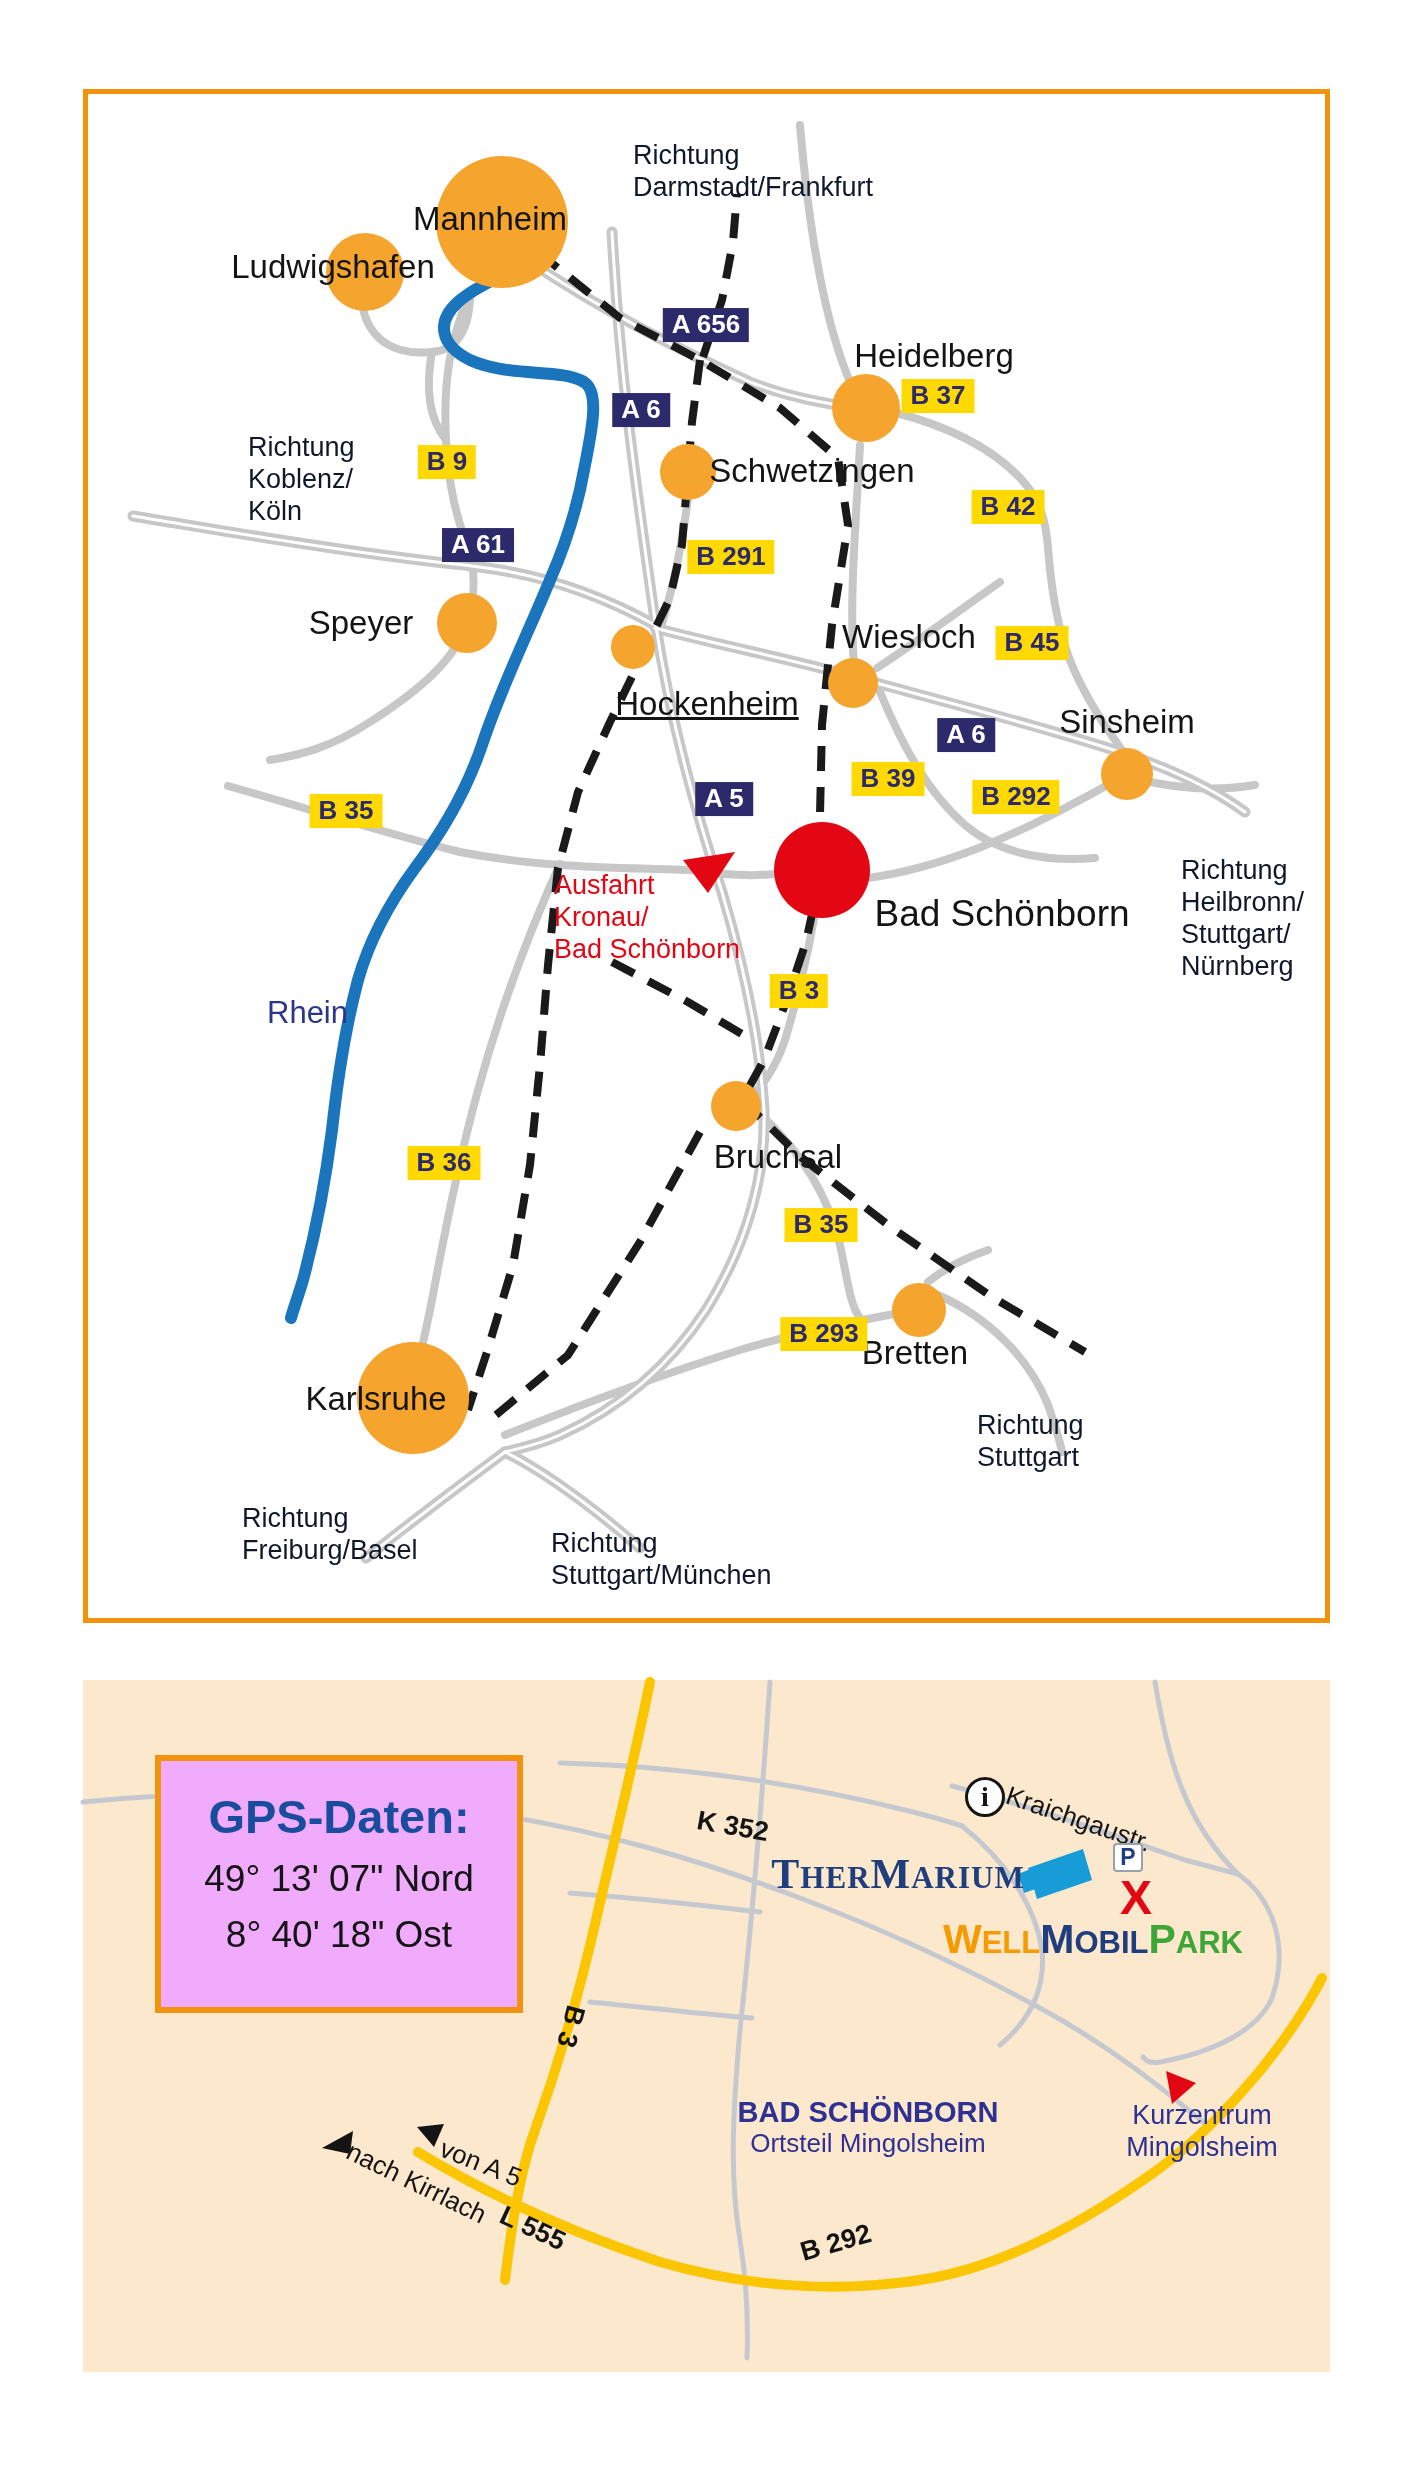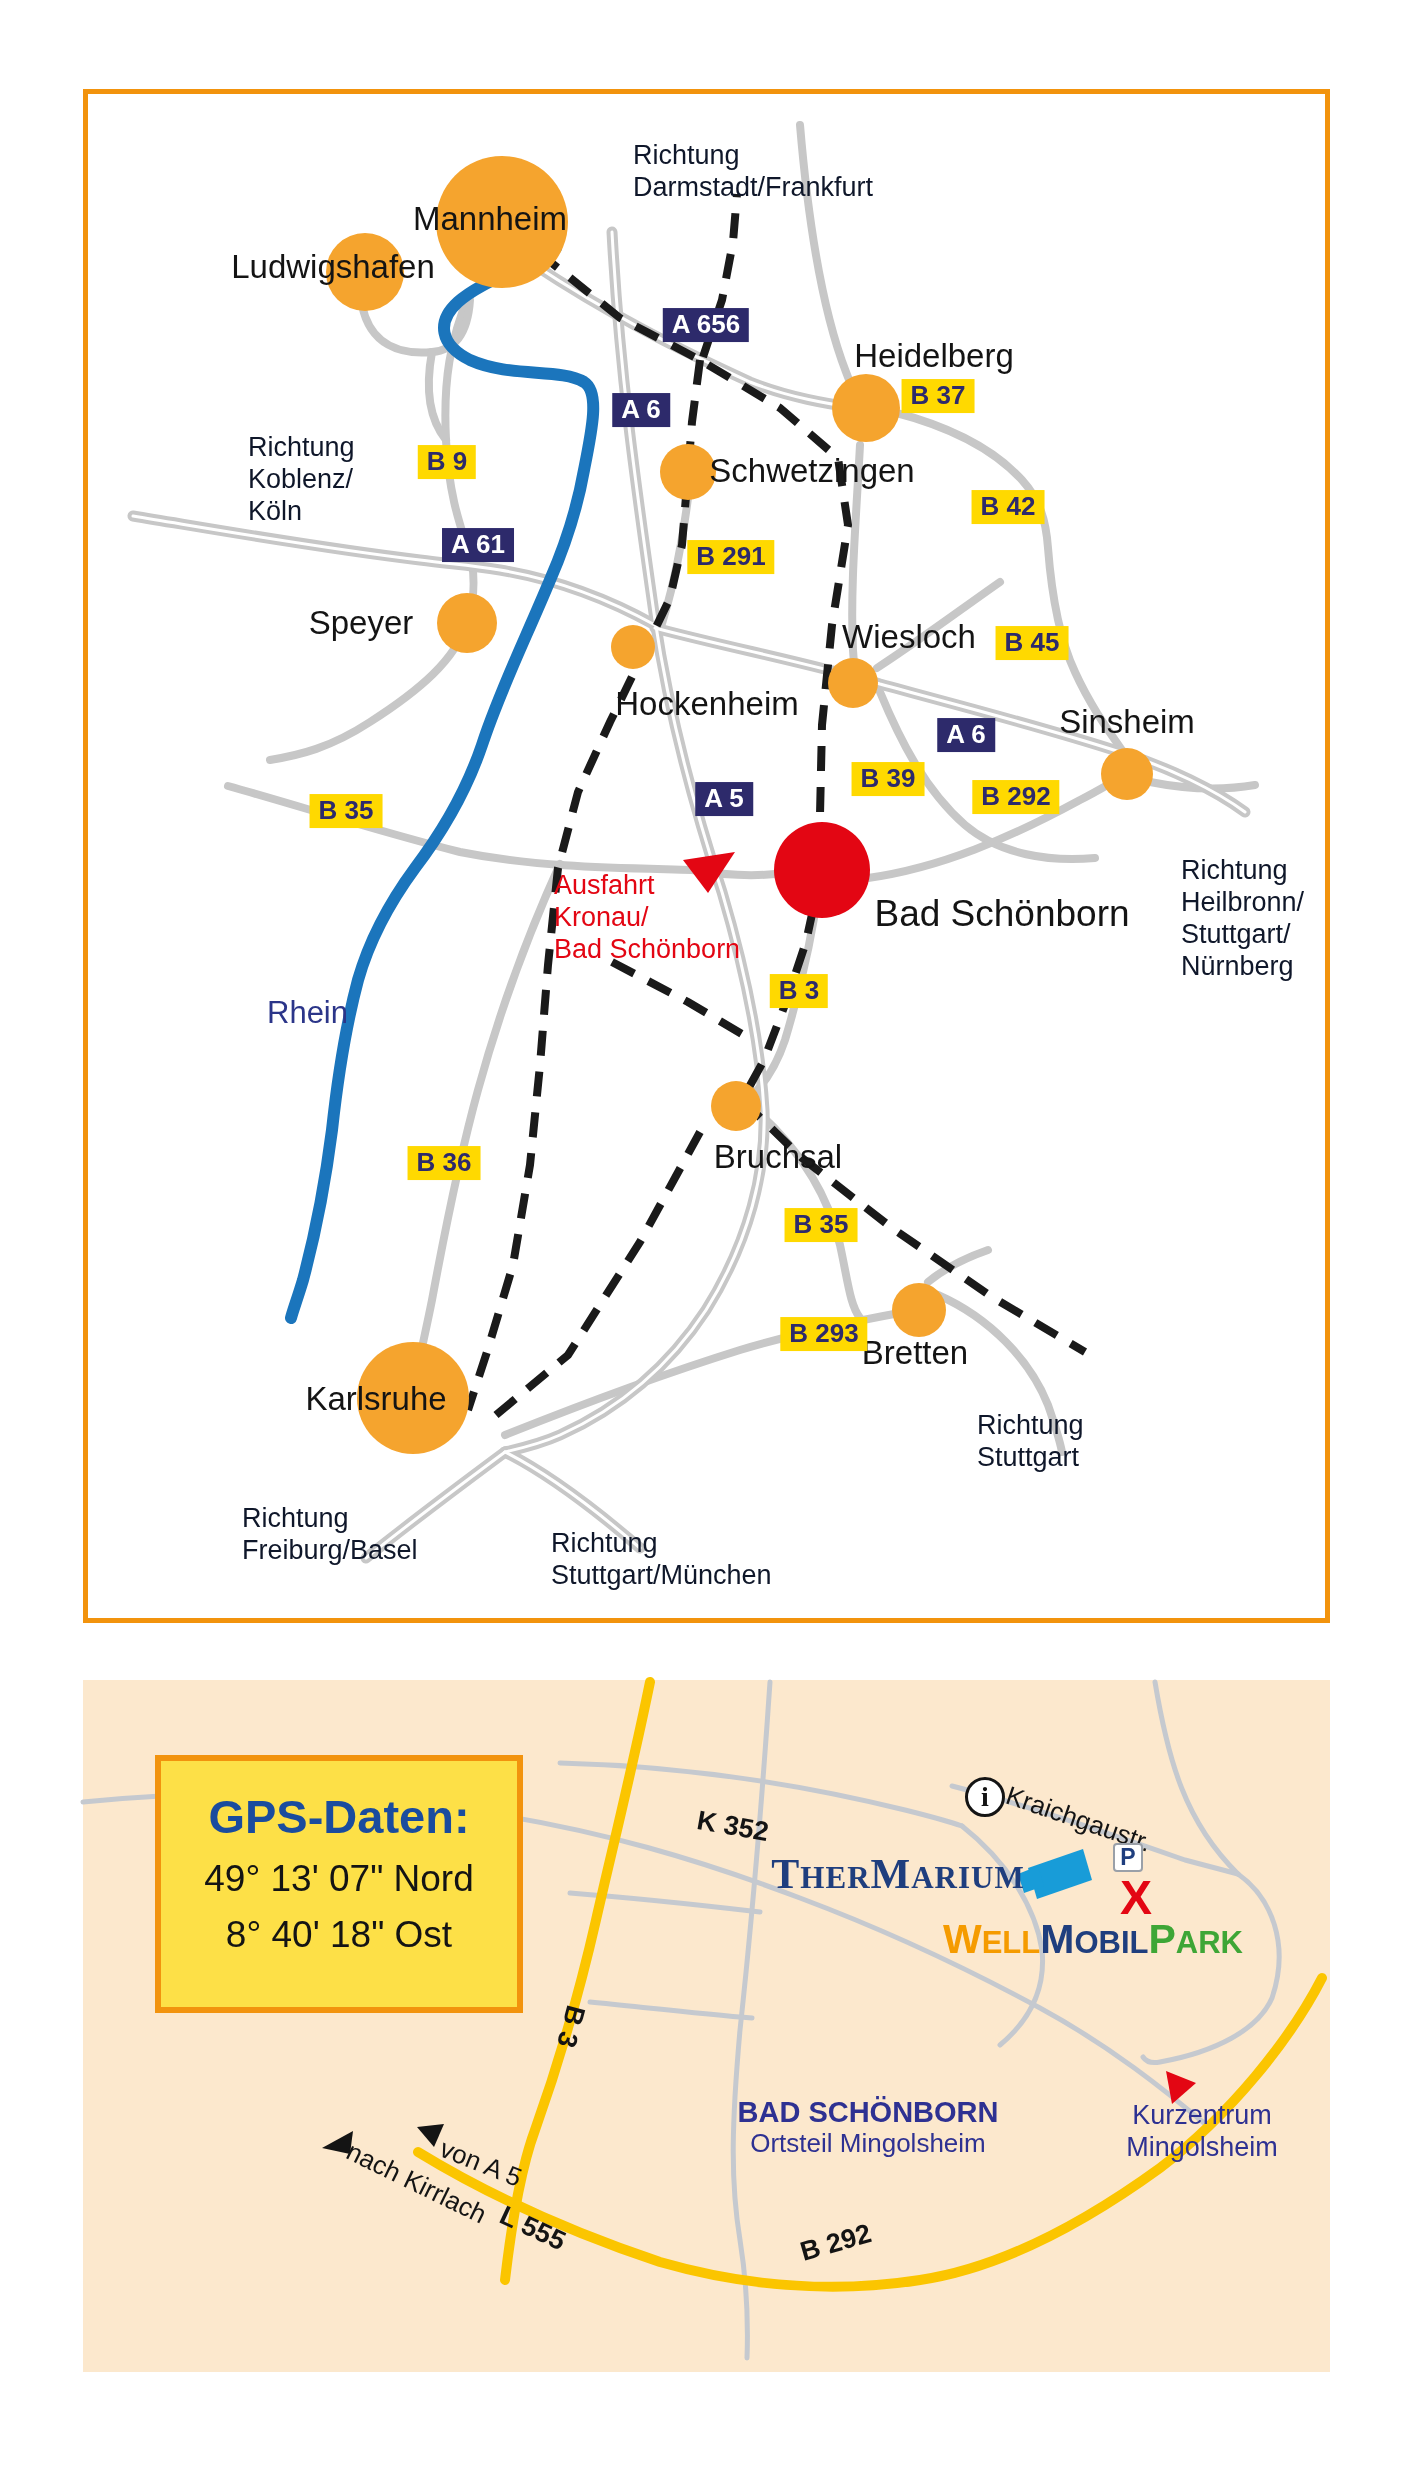--- a/index.html
+++ b/index.html
@@ -15,21 +15,21 @@
   .dir{font-size:27px;color:#0f172a;}
   .badge{position:absolute;transform:translate(-50%,-50%);font-size:26px;font-weight:bold;
          padding:2px 9px;white-space:nowrap;line-height:1.15;}
   .badge-a{background:#2D2A6B;color:#fff;}
   .badge-b{background:#FFD900;color:#2D2A6B;}
   .river-lbl{font-size:31px;color:#2B3589;}
   .exit-lbl{font-size:27px;color:#E30613;}
   .roadname{font-size:27px;font-weight:bold;color:#141414;transform-origin:0 0;white-space:nowrap;}
   .dir-small{font-size:26px;color:#141414;transform-origin:0 0;white-space:nowrap;}
   #gps-box{position:absolute;left:155px;top:1755px;width:368px;height:258px;box-sizing:border-box;
-           border:6px solid #F2930D;background:#fde047;text-align:center;}
+           border:6px solid #F2930D;background:#f0abfc;text-align:center;}
   #gps-title{font-size:47px;font-weight:bold;color:#1A4C9E;margin-top:28px;}
   .gps-coord{font-size:37px;color:#141414;margin-top:14px;}
   #thermarium{font-family:"Liberation Serif",serif;color:#1F3E7E;transform:translate(-50%,0);
               white-space:nowrap;letter-spacing:1px;font-weight:bold;}
   #thermarium .big{font-size:42px;}
   #thermarium .sml{font-size:31px;}
   #wellmobilpark{font-weight:bold;transform:translate(-50%,0);white-space:nowrap;}
   #wellmobilpark .big{font-size:41px;}
   #wellmobilpark .sml{font-size:31px;}
   .c-well{color:#F59B00;} .c-mobil{color:#1F3E7E;} .c-park{color:#3EA636;}
@@ -141,21 +141,21 @@
     <polygon points="1166,2071 1196,2083 1172,2104" fill="#E30613"></polygon>
     <polygon points="322,2148 353,2131 350,2154" fill="#141414"></polygon>
     <polygon points="417,2127 444,2124 434,2147" fill="#141414"></polygon>
   </svg>
 
   <div class="lbl city" style="left:490px;top:200px;">Mannheim</div>
   <div class="lbl city" style="left:333px;top:248px;">Ludwigshafen</div>
   <div class="lbl city" style="left:934px;top:337px;">Heidelberg</div>
   <div class="lbl city" style="left:812px;top:452px;">Schwetzingen</div>
   <div class="lbl city" style="left:361px;top:604px;">Speyer</div>
-  <div class="lbl city" style="left:707px;top:685px;">Hockenheim</div>
+  <div class="lbl city" style="left:707px;top:685px;text-decoration:underline;">Hockenheim</div>
   <div class="lbl city" style="left:909px;top:618px;">Wiesloch</div>
   <div class="lbl city" style="left:1127px;top:703px;">Sinsheim</div>
   <div class="lbl city city-big" style="left:1002px;top:892px;">Bad Schönborn</div>
   <div class="lbl city" style="left:778px;top:1138px;">Bruchsal</div>
   <div class="lbl city" style="left:915px;top:1334px;">Bretten</div>
   <div class="lbl city" style="left:376px;top:1380px;">Karlsruhe</div>
 
   <div class="badge badge-a" style="left:706px;top:325px;">A 656</div>
   <div class="badge badge-a" style="left:641px;top:410px;">A 6</div>
   <div class="badge badge-a" style="left:478px;top:545px;">A 61</div>

